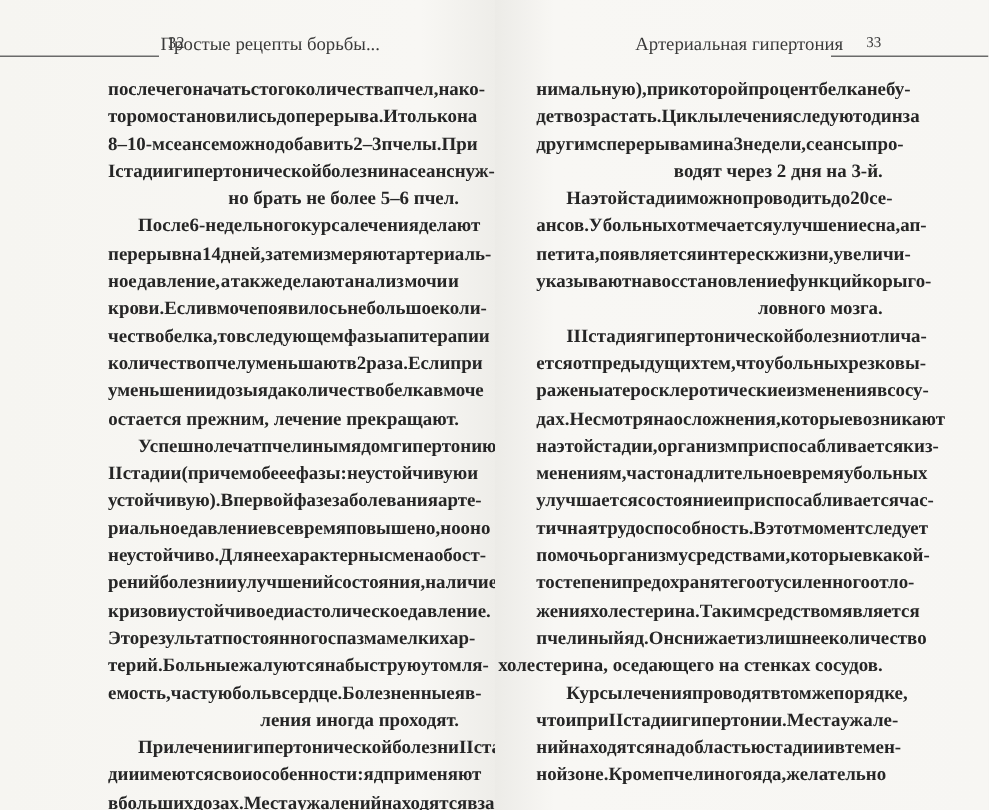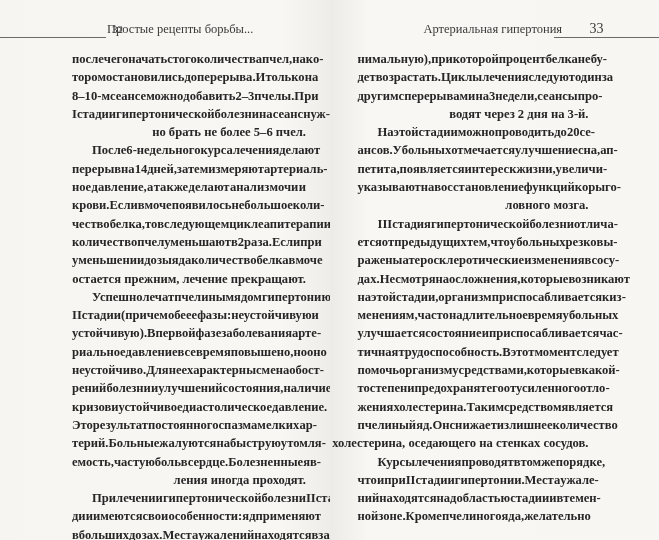--- a/index.html
+++ b/index.html
@@ -22,21 +22,21 @@
     }
     .left .running-head { left: 0; }
     .right .running-head { left: 0; right: 0; }
     .rule { position: absolute; top: 37px; height: 0; border-top: 1px solid #6a6a6a; }
     .left .rule { left: 0; width: 106px; }
     .right .rule { left: 224px; right: 0; }
 
     .left .page-number { position: absolute; left: 64px; top: 0; font-size: 11px; margin-left: 48px; }
     .left .head-title { position: absolute; left: 107px; top: 0; }
     .right .head-title { position: absolute; left: 94px; top: 0; text-align: right; }
-    .right .page-number { position: absolute; left: 248px; top: 0; font-size: 14px; margin-left: 12px; }
+    .right .page-number { position: absolute; left: 248px; top: 0; font-size: 10px; }
 
     .body-text {
       position: absolute; top: 50px;
       font-size: 12.6px; line-height: 18.3px;
       color: #262626;
     }
     .left .body-text { left: 72px; width: 234px; }
     .right .body-text { left: 28px; width: 231px; }
     .line { white-space: nowrap; display: flex; justify-content: space-between; height: 18.3px; font-weight: bold; }
     .line.last { justify-content: flex-end; }
@@ -131,21 +131,21 @@
             <span>появилось</span>
             <span>небольшое</span>
             <span>коли-</span>
           </div>
           <div class="line">
             <span>чество</span>
             <span>белка,</span>
             <span>то</span>
             <span>в</span>
             <span>следующем</span>
-            <span>цикле</span>
+            <span>фазы</span>
             <span>апитерапии</span>
           </div>
           <div class="line">
             <span>количество</span>
             <span>пчел</span>
             <span>уменьшают</span>
             <span>в</span>
             <span>2</span>
             <span>раза.</span>
             <span>Если</span>

